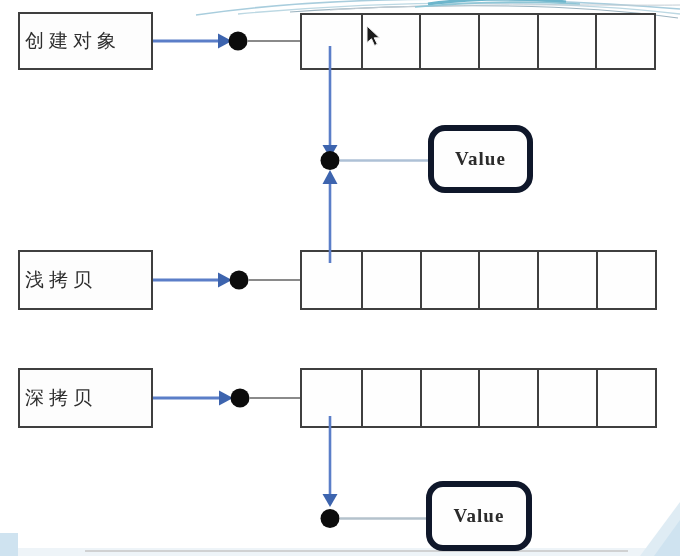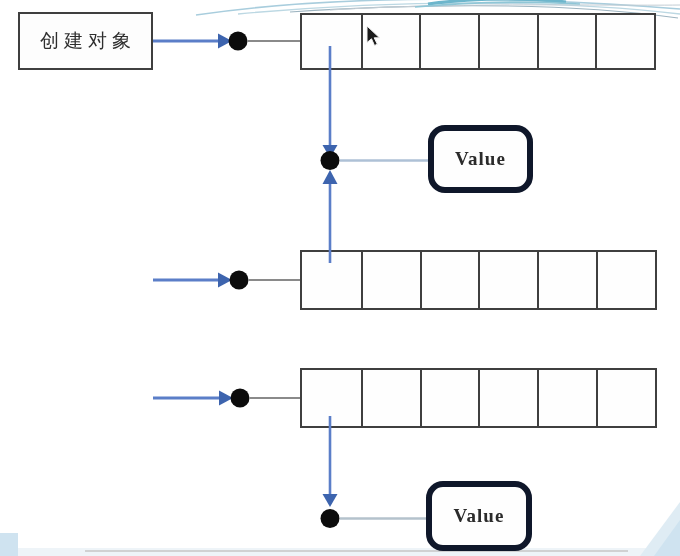--- a/index.html
+++ b/index.html
@@ -10,21 +10,21 @@
   }
   .layer{position:absolute;left:0;top:0;width:680px;height:556px;pointer-events:none;}
   .deco{z-index:0;}
   .boxes{z-index:1;}
   .connectors{z-index:2;}
   .cursor-layer{z-index:3;}
 
   .label-box{
     position:absolute;box-sizing:border-box;
     border:2px solid #3f3f3f;background:#fdfdfd;
-    display:flex;align-items:center;justify-content:center;
+    display:flex;align-items:center;justify-content:flex-start;
     font-size:19px;color:#2e2e2e;letter-spacing:5px;
     font-family:"Liberation Sans","DejaVu Sans",sans-serif;
     text-indent:5px;
   }
   .cell-array{
     position:absolute;box-sizing:border-box;
     border:2px solid #3f3f3f;background:#fefefe;
     display:grid;grid-template-columns:repeat(6,1fr);
   }
   .cell{box-sizing:border-box;border-left:2px solid #3f3f3f;}
@@ -72,30 +72,36 @@
       <div class="cell"></div>
       <div class="cell"></div>
       <div class="cell"></div>
       <div class="cell"></div>
     </div>
 
     <div class="value-box" style="left:428px;top:125px;width:105px;height:68px;">
       <span>Value</span>
     </div>
 
+    <div class="label-box" style="left:18px;top:250px;width:135px;height:60px;">
+      <span>浅拷贝</span>
+    </div>
 
     <div class="cell-array" style="left:300px;top:250px;width:357px;height:60px;">
       <div class="cell"></div>
       <div class="cell"></div>
       <div class="cell"></div>
       <div class="cell"></div>
       <div class="cell"></div>
       <div class="cell"></div>
     </div>
 
+    <div class="label-box" style="left:18px;top:368px;width:135px;height:60px;">
+      <span>深拷贝</span>
+    </div>
 
     <div class="cell-array" style="left:300px;top:368px;width:357px;height:60px;">
       <div class="cell"></div>
       <div class="cell"></div>
       <div class="cell"></div>
       <div class="cell"></div>
       <div class="cell"></div>
       <div class="cell"></div>
     </div>
 

